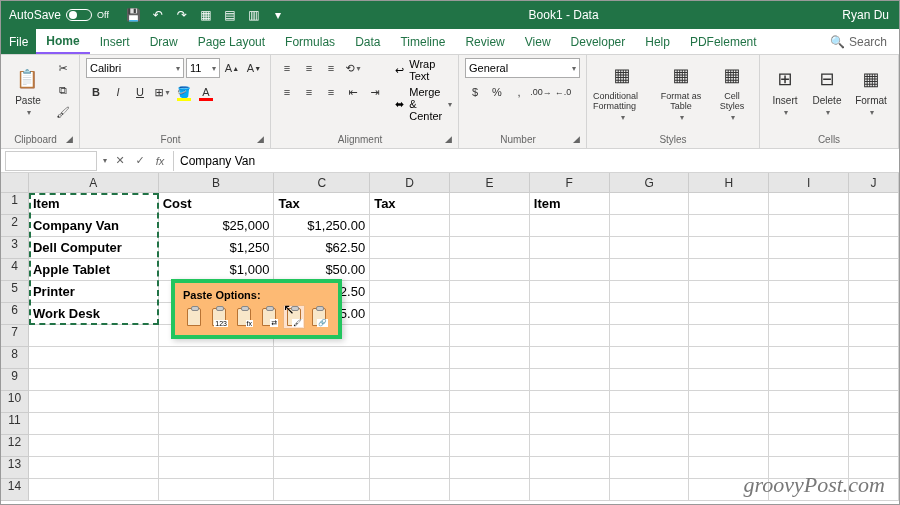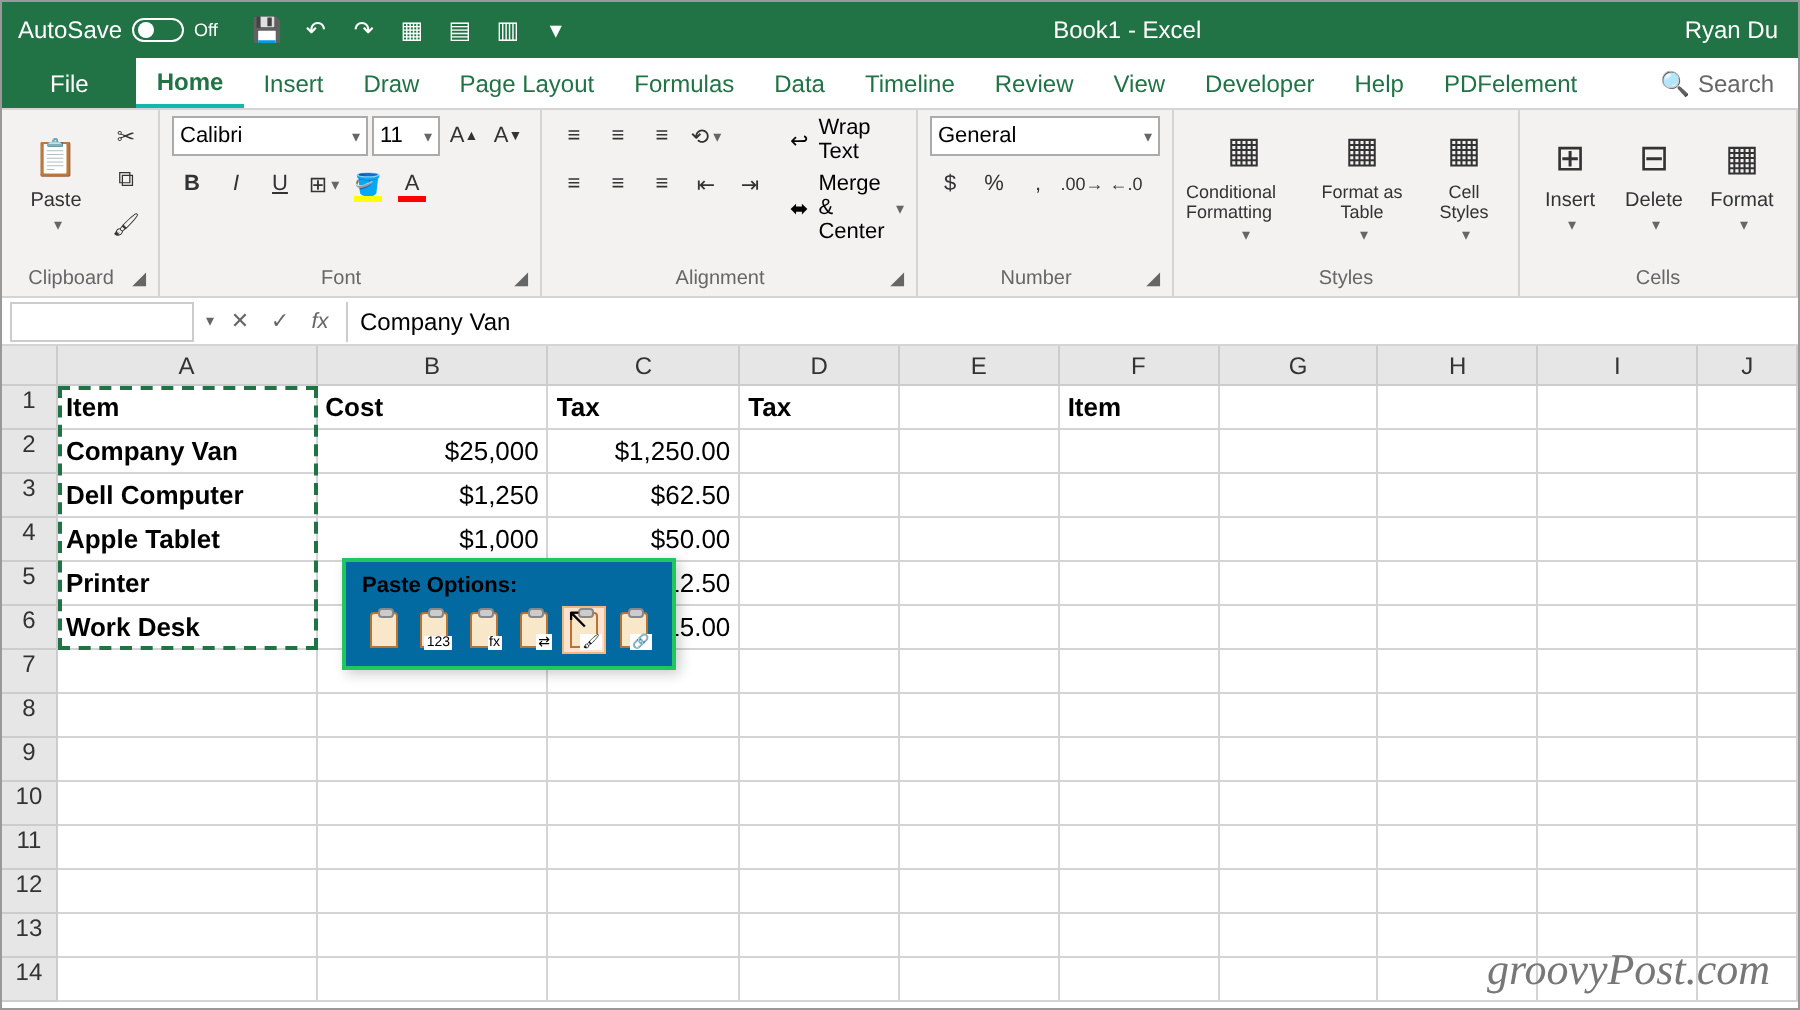--- a/index.html
+++ b/index.html
@@ -9,22 +9,22 @@
 .titlebar .autosave { padding: 0 8px; display: flex; align-items: center; gap: 5px; }
 .titlebar .toggle { width: 26px; height: 12px; border: 1px solid #fff; border-radius: 7px; display: inline-flex; align-items: center; padding: 0 2px; }
 .titlebar .toggle-knob { width: 8px; height: 8px; background: #fff; border-radius: 50%; }
 .titlebar .qat { display: flex; gap: 2px; padding: 0 6px; }
 .titlebar .qat-item { width: 22px; height: 22px; display: flex; align-items: center; justify-content: center; font-size: 12px; color: #fff; }
 .titlebar .title { flex: 1; text-align: center; font-size: 12px; }
 .titlebar .user { padding: 0 10px; font-size: 12px; }
 
 .menubar { height: 26px; background: #fff; border-bottom: 1px solid #d4d4d4; display: flex; align-items: center; font-size: 12px; }
 .menubar .tab { padding: 0 10px; height: 100%; display: flex; align-items: center; color: #217346; cursor: pointer; }
-.menubar .tab.file { background: #217346; color: #fff; padding: 0 24px; }
-.menubar .tab.active { border-bottom: 2px solid #14b8a6; font-weight: 600; }
+.menubar .tab.file { background: #217346; color: #fff; padding: 0 8px; }
+.menubar .tab.active { border-bottom: 2px solid #8b5cf6; font-weight: 600; }
 .menubar .search { margin-left: auto; padding: 0 12px; color: #666; display: flex; align-items: center; gap: 4px; }
 
 .ribbon { height: 94px; background: #f3f2f1; border-bottom: 1px solid #d4d4d4; display: flex; }
 .group { border-right: 1px solid #d4d4d4; padding: 3px 6px 2px 6px; display: flex; flex-direction: column; }
 .group-body { flex: 1; display: flex; align-items: flex-start; gap: 4px; }
 .group-label { text-align: center; font-size: 10px; color: #666; padding: 1px 0; }
 .group-label .dlg { float: right; font-size: 9px; color: #666; margin-left: 2px; }
 
 .big-btn { display: flex; flex-direction: column; align-items: center; justify-content: center; width: 42px; height: 66px; font-size: 10px; color: #333; gap: 2px; }
 .big-btn .ico { width: 28px; height: 28px; display: flex; align-items: center; justify-content: center; font-size: 18px; }
@@ -46,21 +46,21 @@
 .col-h { background: #e6e6e6; border-right: 1px solid #ccc; border-bottom: 1px solid #ccc; text-align: center; font-size: 12px; color: #333; line-height: 20px; }
 .row-h { width: 28px; background: #e6e6e6; border-right: 1px solid #ccc; border-bottom: 1px solid #ccc; text-align: center; font-size: 12px; color: #333; }
 .data-row { display: flex; height: 22px; }
 .cell { border-right: 1px solid #d4d4d4; border-bottom: 1px solid #d4d4d4; padding: 0 4px; font-size: 13px; line-height: 22px; overflow: hidden; white-space: nowrap; }
 .cA { width: 130px; } .cB { width: 116px; } .cC { width: 96px; } .cD { width: 80px; } .cE { width: 80px; } .cF { width: 80px; } .cG { width: 80px; } .cH { width: 80px; } .cI { width: 80px; } .cJ { width: 50px; }
 .bold { font-weight: 700; }
 .right { text-align: right; }
 
 .marching { position: absolute; border: 2px dashed #217346; pointer-events: none; }
 
-.paste-popup { position: absolute; background: #0369a1; border: 2px solid #22c55e; box-shadow: 2px 2px 6px rgba(0,0,0,0.2); padding: 6px 8px; }
+.paste-popup { position: absolute; background: #fdba74; border: 4px solid #22c55e; box-shadow: 2px 2px 6px rgba(0,0,0,0.2); padding: 6px 8px; }
 .paste-popup .pp-title { font-size: 11px; font-weight: 700; margin-bottom: 4px; }
 .paste-popup .pp-row { display: flex; gap: 3px; }
 .paste-opt { width: 22px; height: 24px; border: 1px solid transparent; display: flex; align-items: center; justify-content: center; }
 .paste-opt.hover { background: #fde2cf; border: 1px solid #f0b77e; }
 .clip-ico { width: 14px; height: 18px; border: 1px solid #b87333; border-radius: 2px 2px 0 0; background: #f8e7c9; position: relative; }
 .clip-ico::before { content: ''; position: absolute; top: -3px; left: 3px; width: 6px; height: 3px; border: 1px solid #888; border-radius: 2px; background: #ccc; }
 .clip-badge { position: absolute; bottom: -2px; right: -3px; font-size: 7px; background: #fff; padding: 0 1px; }
 
 .watermark { position: absolute; right: 14px; bottom: 6px; font-size: 22px; color: #777; font-family: Georgia, serif; font-style: italic; }
 </style>
@@ -77,21 +77,21 @@
   </div>
   <div class="qat">
     <div class="qat-item">💾</div>
     <div class="qat-item">↶</div>
     <div class="qat-item">↷</div>
     <div class="qat-item">▦</div>
     <div class="qat-item">▤</div>
     <div class="qat-item">▥</div>
     <div class="qat-item">▾</div>
   </div>
-  <div class="title">Book1 - Excel</div>
+  <div class="title">Book1 - Data</div>
   <div class="user">Ryan Du</div>
 </div>
 
 <div class="menubar">
   <div class="tab file">File</div>
   <div class="tab active">Home</div>
   <div class="tab">Insert</div>
   <div class="tab">Draw</div>
   <div class="tab">Page Layout</div>
   <div class="tab">Formulas</div>

